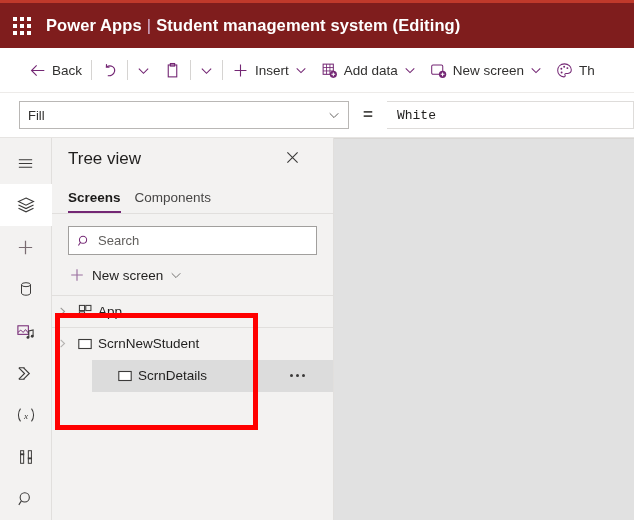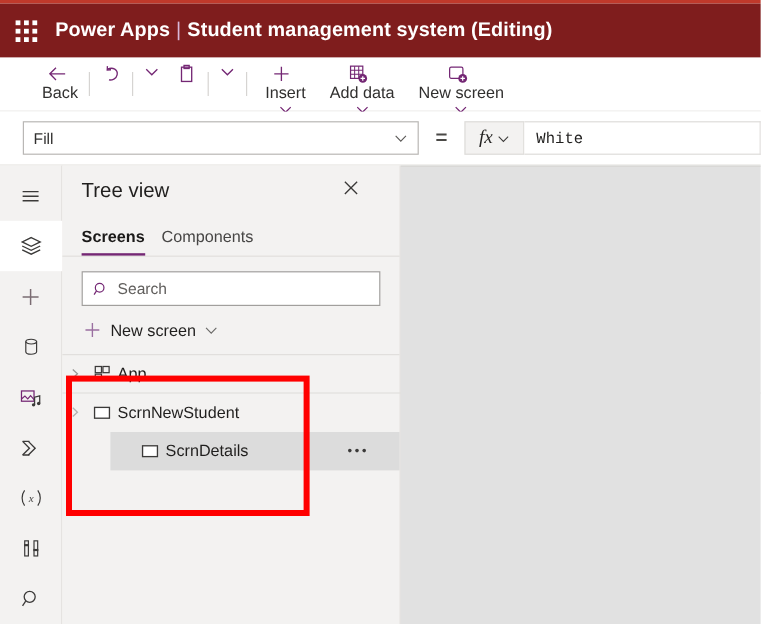--- a/index.html
+++ b/index.html
@@ -35,21 +35,21 @@
   .hdr-sep { color: #d8b8d8; font-weight: normal; padding: 0 5px; }
 
   
   .cmdbar {
     position: absolute; left: 0; top: 48px; width: 634px; height: 45px;
     background: #ffffff; display: flex; align-items: center;
     border-bottom: 1px solid #edebe9;
   }
   .cmd {
     display: flex; align-items: center; height: 34px; padding: 0 7px;
-    color: #31302f; font-size: 13.5px; white-space: nowrap; cursor: pointer; flex-direction: column;
+    color: #31302f; font-size: 13.5px; white-space: nowrap; cursor: pointer;
   }
   .cmd .lbl { margin-left: 6px; }
   .cmd .chev { margin-left: 6px; }
   .vsep { width: 1px; height: 20px; background: #d6d4d2; margin: 0 2px; flex: none; }
   .ico { display: inline-flex; align-items: center; justify-content: center; flex: none; }
   .ico svg { display: block; }
 
   
   .frow {
     position: absolute; left: 0; top: 93px; width: 634px; height: 45px;
@@ -263,40 +263,44 @@
           </svg>
       </span>
       <span class="lbl">New screen</span>
       <span class="chev ico">
         <svg width="12" height="12" viewBox="0 0 14 14">
             <path d="M2 5 L7 10 L12 5" fill="none" stroke="#742774" stroke-width="1.2"></path>
           </svg>
       </span>
     </div>
 
+    <div class="cmd">
+      <span class="ico">
+        <svg width="17" height="17" viewBox="0 0 20 20">
+            <path d="M10 2.2 C5 2.2 2 5.6 2 10 C2 14 5.2 17.5 9 17.5 C10.8 17.5 11.2 16.3 10.6 15.4 C10 14.4 10.6 13.4 11.8 13.4 H14 C16.4 13.4 18 11.6 18 9.2 C18 5.2 14.6 2.2 10 2.2 Z" fill="none" stroke="#742774" stroke-width="1.2"></path>
+            <circle cx="6.3" cy="8" r="1.15" fill="#742774"></circle>
+            <circle cx="9.6" cy="5.7" r="1.15" fill="#742774"></circle>
+            <circle cx="13.4" cy="7.2" r="1.15" fill="#742774"></circle>
+            <circle cx="6.6" cy="12.3" r="1.15" fill="#742774"></circle>
+          </svg>
+      </span>
+      <span class="lbl">Th</span>
+    </div>
   </div>
 
   <div class="frow">
     <div class="propsel">
       <span class="t">Fill</span>
       <span class="ico">
         <svg width="12" height="12" viewBox="0 0 14 14">
             <path d="M2 5 L7 10 L12 5" fill="none" stroke="#5c5a58" stroke-width="1.1"></path>
           </svg>
       </span>
     </div>
     <span class="eq">=</span>
-    <div class="fxbox">
-      <span class="fx">fx</span>
-      <span class="ico">
-        <svg width="11" height="11" viewBox="0 0 14 14">
-            <path d="M2 5 L7 10 L12 5" fill="none" stroke="#3b3a39" stroke-width="1.1"></path>
-          </svg>
-      </span>
-    </div>
     <div class="fbar">
       <span class="v">White</span>
     </div>
   </div>
 
   <div class="rail">
 
     <div class="rbtn">
       <span class="ico">
         <svg width="19" height="19" viewBox="0 0 20 20">

